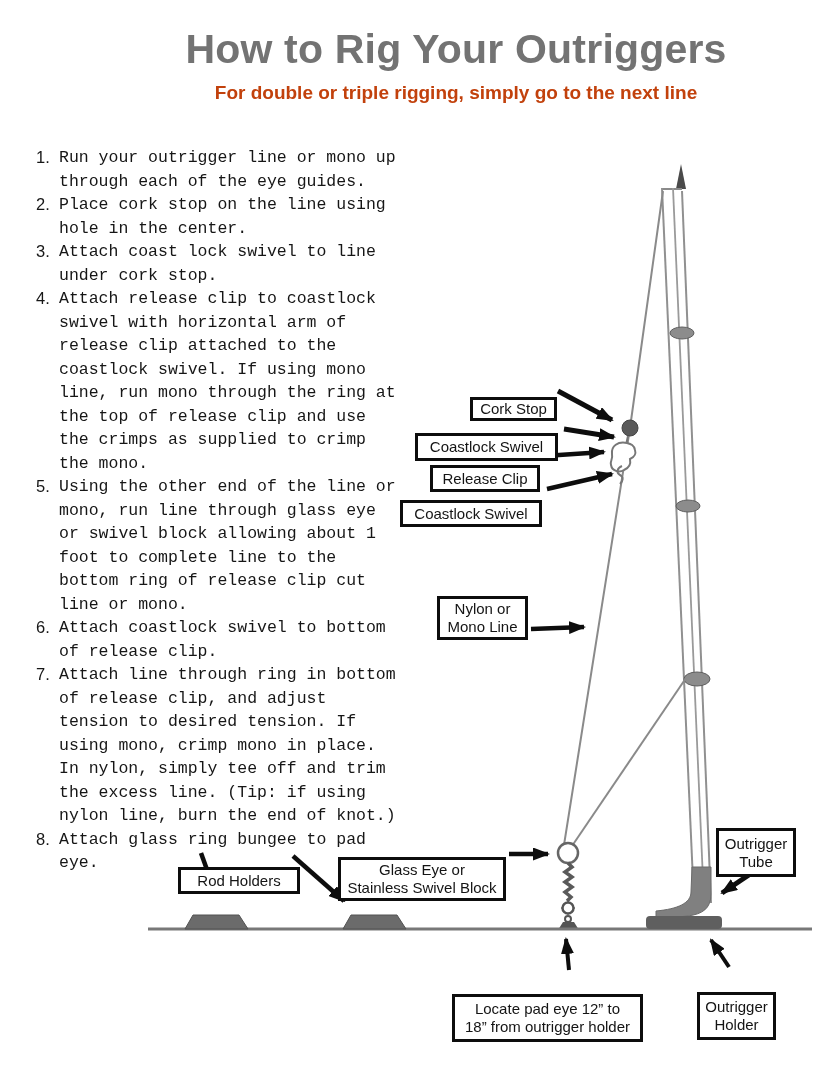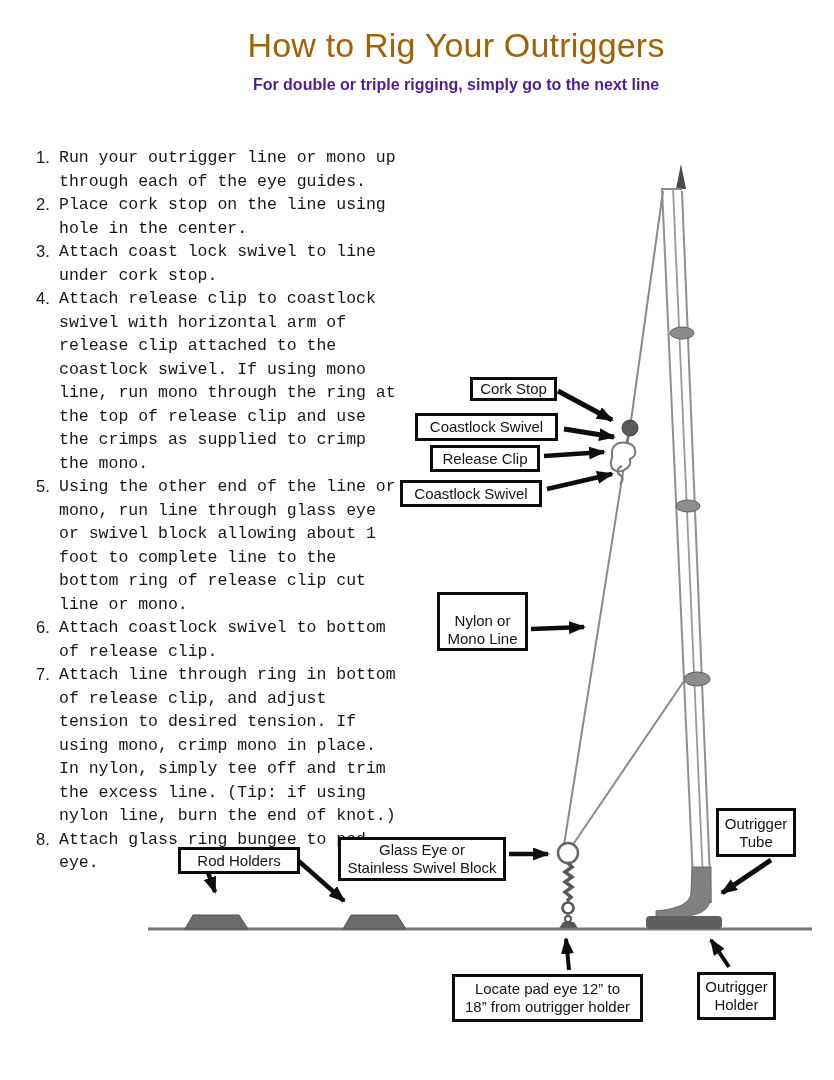--- a/index.html
+++ b/index.html
@@ -2,31 +2,31 @@
 <html><head>
 <meta charset="utf-8">
 <style>
   * { margin:0; padding:0; box-sizing:border-box; }
   html,body { background:#ffffff; }
   .page {
     position:relative; width:834px; height:1080px; background:#ffffff;
     font-family:"Liberation Sans", sans-serif; color:#111; overflow:hidden;
   }
   .heading { position:absolute; left:79px; top:26px; width:754px; text-align:center; }
-  .title   { font-size:34px; font-weight:normal; letter-spacing:0.2px; color:#a16207; }
-  .subtitle{ font-size:16px; font-weight:bold; line-height:26px; margin-top:7px; color:#4c1d95; }
+  .title   { font-size:41px; font-weight:bold; letter-spacing:0.2px; color:#737373; }
+  .subtitle{ font-size:19px; font-weight:bold; line-height:26px; margin-top:7px; color:#c2410c; }
   .steps   { position:absolute; left:36px; top:146px; width:366px; list-style:none; }
   .steps li{ display:flex; font-size:16.5px; line-height:23.5px; color:#161616; }
   .steps .num { width:23px; flex:0 0 23px; }
   .steps .txt { flex:1;font-family:Liberation Mono, monospace; }
   svg.diagram { position:absolute; left:0; top:0; width:834px; height:1080px; }
   .callout {
     position:absolute; border:3px solid #0d0d0d; background:#ffffff;
     display:flex; flex-direction:column; align-items:center; justify-content:center;
-    text-align:center; font-size:15px; line-height:18px; color:#141414; z-index:2;
+    text-align:center; font-size:15px; line-height:18px; color:#141414; z-index:2;margin-top:20px;
   }
 </style>
 </head>
 <body>
 
 <div class="page">
 
   <div class="heading">
     <div class="title">How to Rig Your Outriggers</div>
     <div class="subtitle">
@@ -138,21 +138,21 @@
   </div>
   <div class="callout" style="left:415px; top:413px; width:143px; height:28px;">
     <div>Coastlock Swivel</div>
   </div>
   <div class="callout" style="left:430px; top:445px; width:110px; height:27px;text-align:right;">
     <div>Release Clip</div>
   </div>
   <div class="callout" style="left:400px; top:480px; width:142px; height:27px;">
     <div>Coastlock Swivel</div>
   </div>
-  <div class="callout" style="left:437px; top:592px; width:91px;  height:59px;justify-content:flex-end;">
+  <div class="callout" style="left:437px; top:576px; width:91px;  height:44px;">
     <div>Nylon or</div>
     <div>Mono Line</div>
   </div>
   <div class="callout" style="left:178px; top:847px; width:122px; height:27px;">
     <div>Rod Holders</div>
   </div>
   <div class="callout" style="left:338px; top:837px; width:168px; height:44px;">
     <div>Glass Eye or</div>
     <div>Stainless Swivel Block</div>
   </div>

